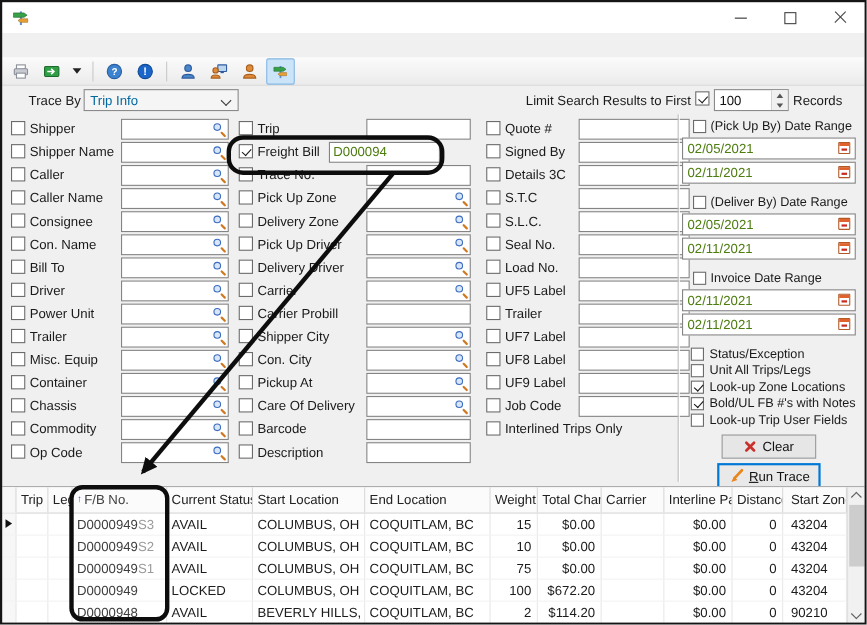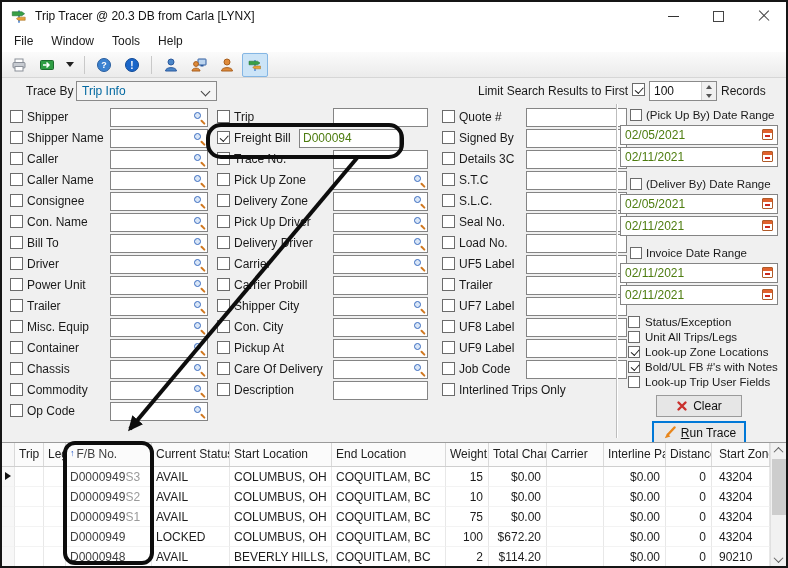--- a/index.html
+++ b/index.html
@@ -132,41 +132,33 @@
 <body>
 
 <div class="frame">
 
   <div class="titlebar">
     <svg class="app-icon" viewBox="0 0 16 16">
       <rect x="7.2" y="3" width="1.6" height="11" fill="#5b8fd6"></rect>
       <path d="M2 4.2 h8.5 l2.5 1.8 -2.5 1.8 H2 z" fill="#38a047" stroke="#1d6b2e" stroke-width="0.5"></path>
       <path d="M13.5 9 h-6 l-1.8 1.4 1.8 1.4 h6 z" fill="#e8a13a" stroke="#a8701e" stroke-width="0.5"></path>
     </svg>
-    <span class="title-text">Trip Tracer @ 20.3 DB from Carla [LYNX]</span>
     <div class="winbtns">
       <div class="winbtn">
           <span class="glyph-min"></span>
         </div>
       <div class="winbtn">
           <span class="glyph-max"></span>
         </div>
       <div class="winbtn">
           <span class="glyph-close"></span>
         </div>
     </div>
   </div>
 
-  <div class="menubar">
-
-  <div class="menu-item">File</div>
-      <div class="menu-item">Window</div>
-      <div class="menu-item">Tools</div>
-      <div class="menu-item">Help</div>
-    </div>
 
   <div class="toolbar">
     <div class="tbtn">
       <svg viewBox="0 0 16 16">
         <rect x="4" y="2" width="8" height="4" fill="#fff" stroke="#8a8f98"></rect>
         <rect x="2" y="5.5" width="12" height="5.5" rx="1" fill="#c7cbd1" stroke="#8a8f98"></rect>
         <rect x="4" y="9.5" width="8" height="4.5" fill="#fff" stroke="#8a8f98"></rect>
       </svg>
     </div>
     <div class="tbtn">
@@ -459,20 +451,28 @@
             <span class="fval"></span>
             <span class="lookup"></span>
           </div>
         </div>
         <div class="srow">
           <span class="cb"></span>
           <span class="lbl">Care Of Delivery</span>
           <div class="field">
             <span class="fval"></span>
             <span class="lookup"></span>
+          </div>
+        </div>
+        <div class="srow">
+          <span class="cb"></span>
+          <span class="lbl">Barcode</span>
+          <div class="field">
+            <span class="fval"></span>
+
           </div>
         </div>
         <div class="srow">
           <span class="cb"></span>
           <span class="lbl">Description</span>
           <div class="field">
             <span class="fval"></span>
 
           </div>
         </div>

